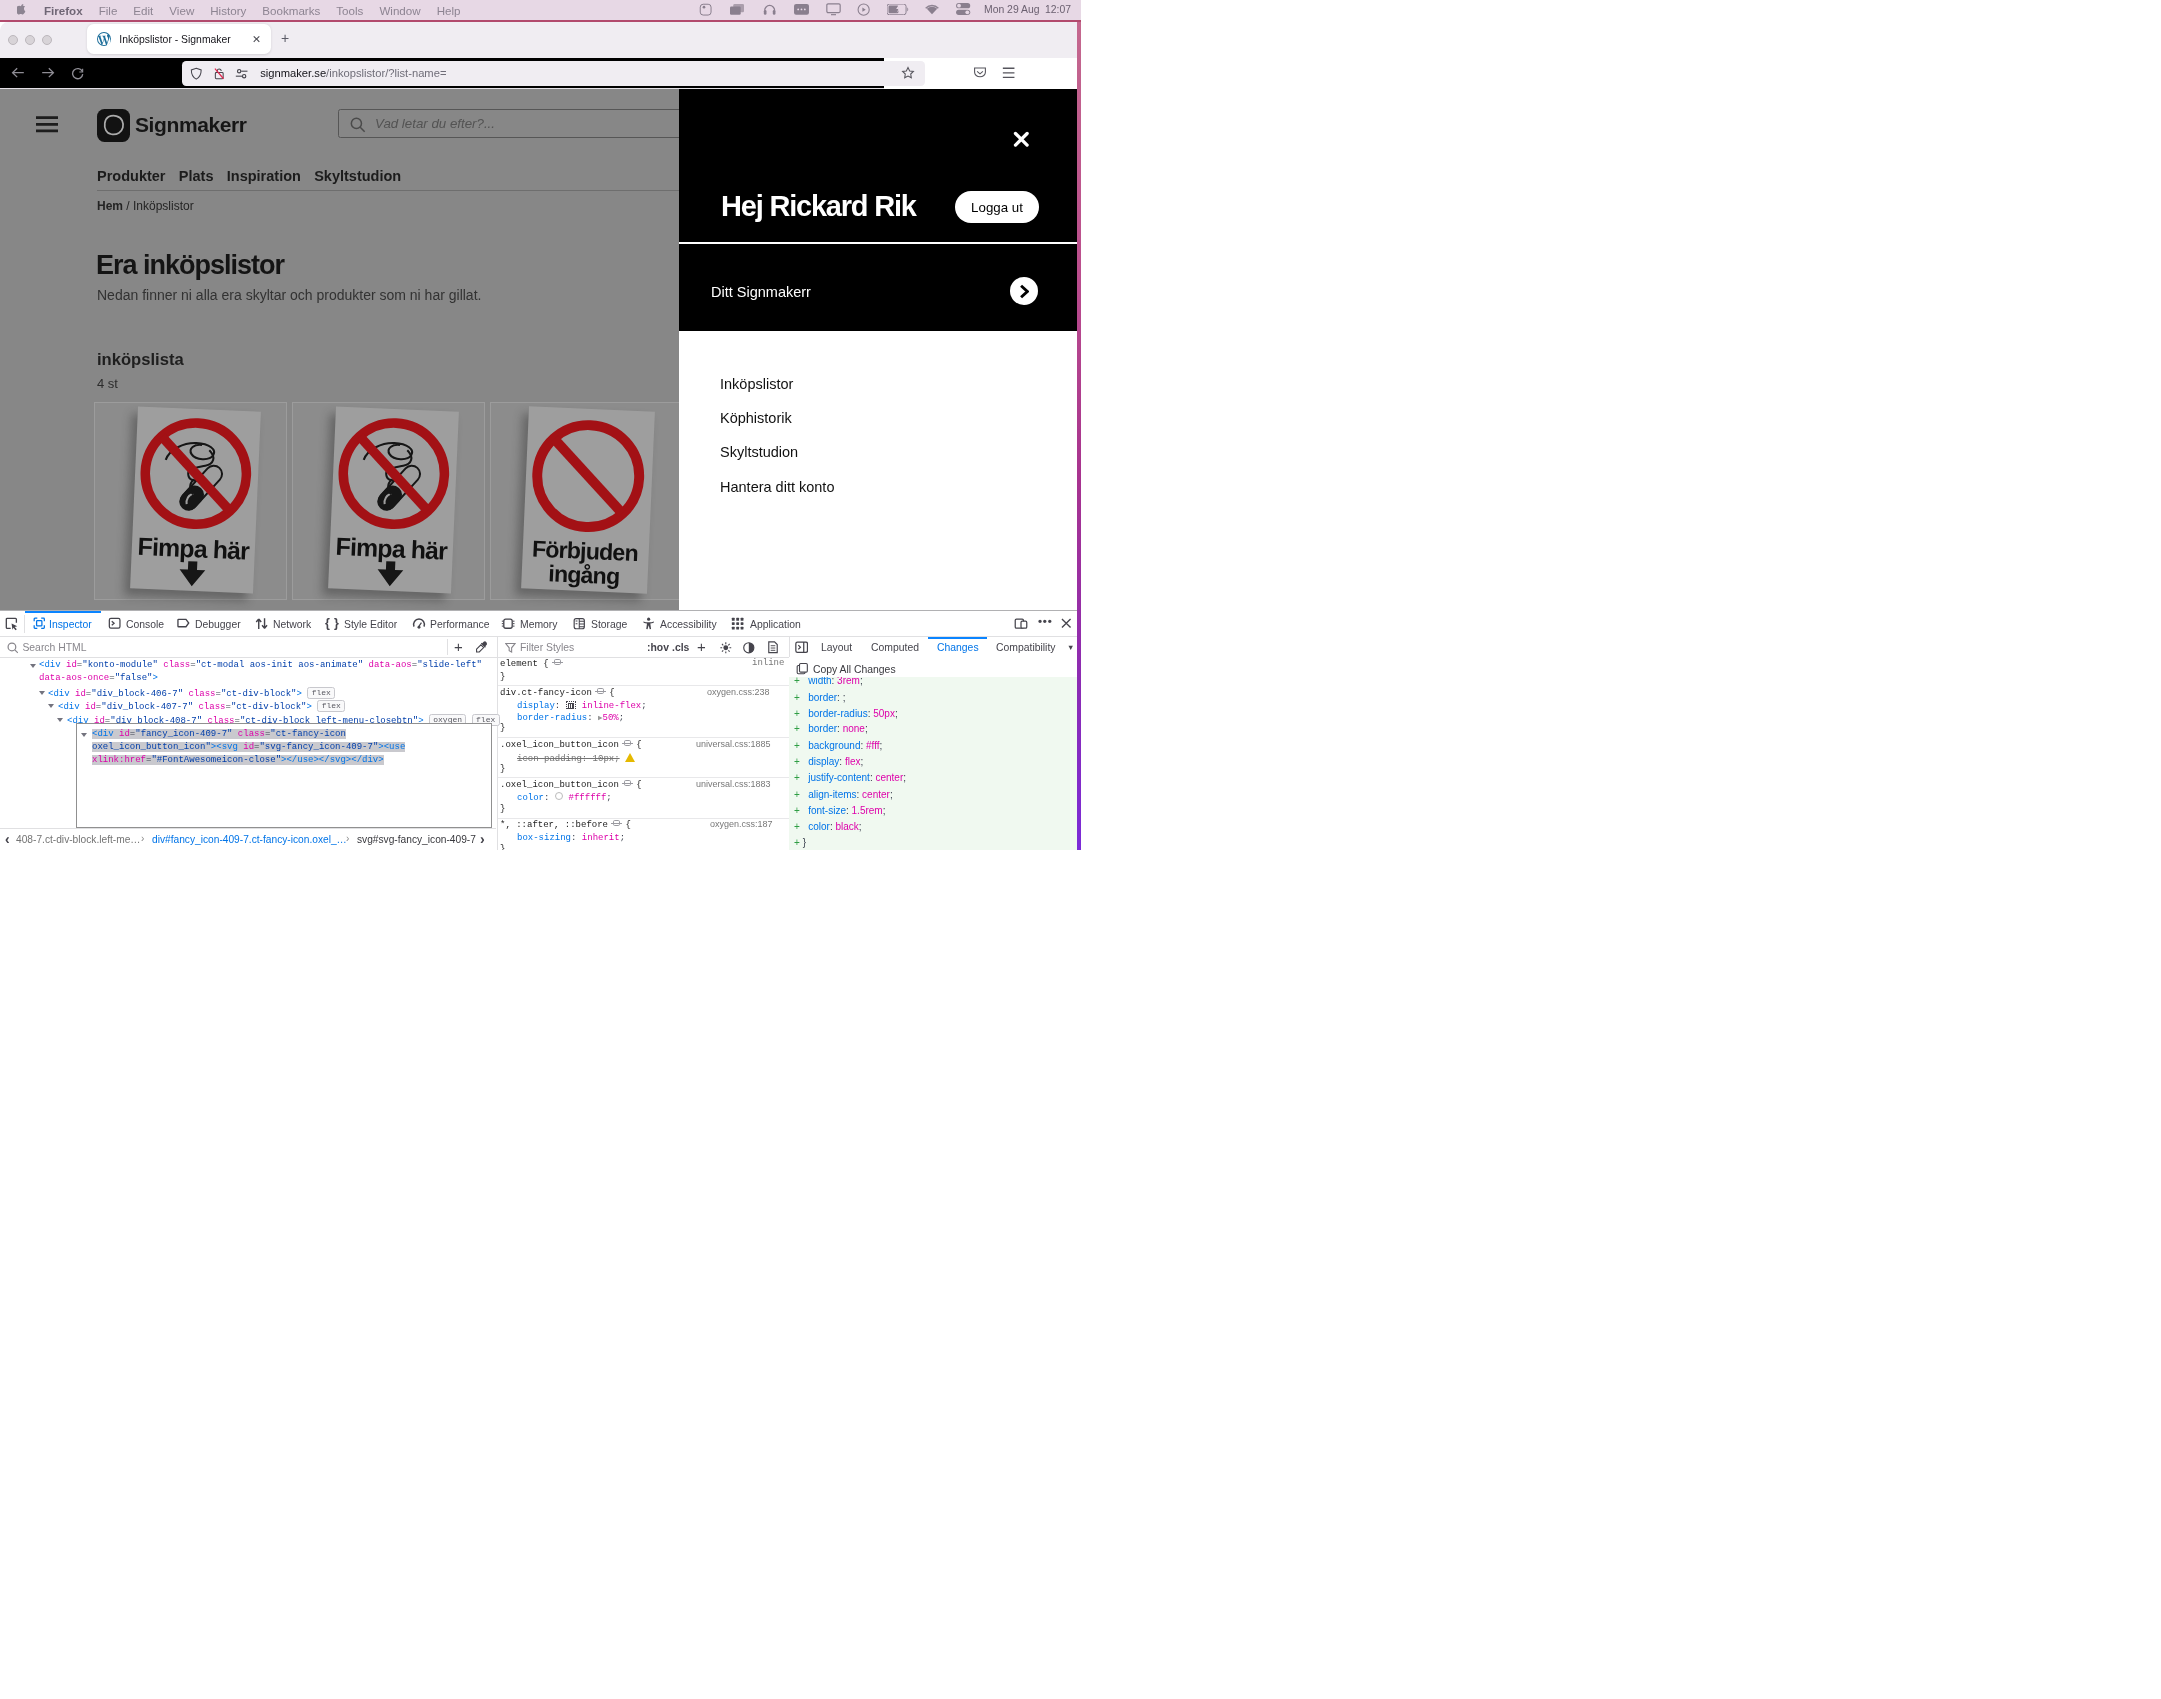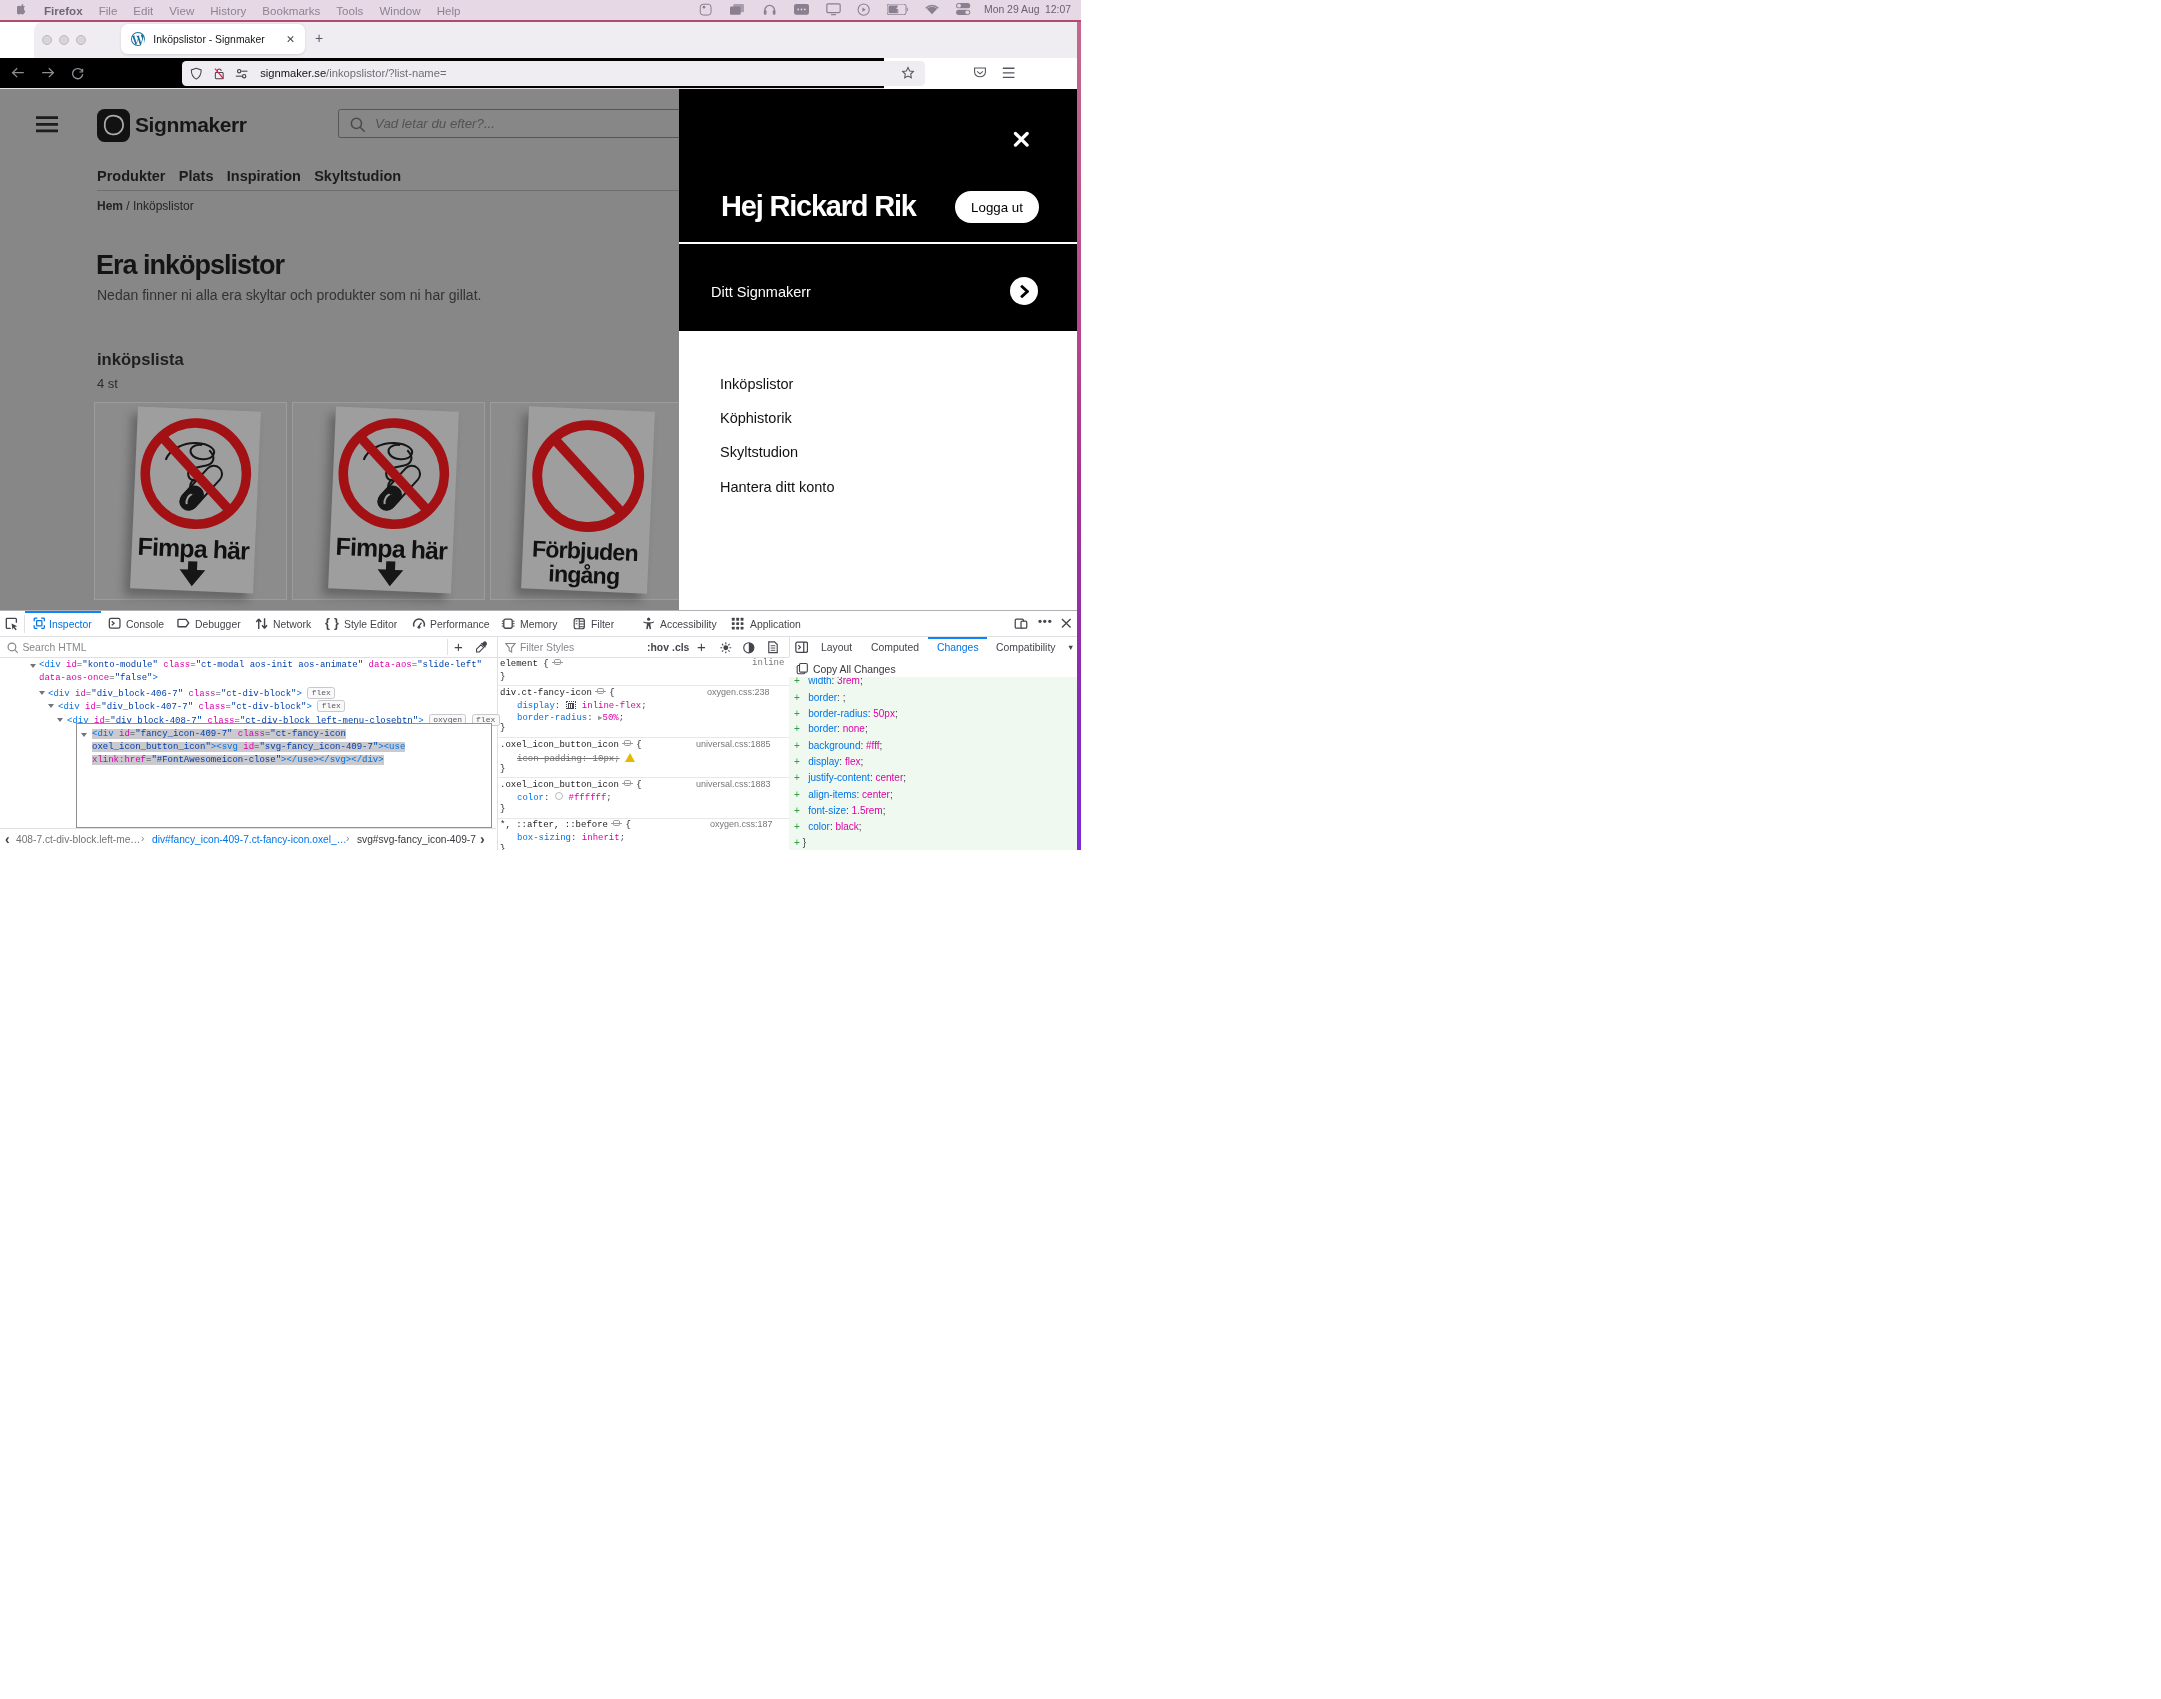--- a/index.html
+++ b/index.html
@@ -6,21 +6,21 @@
   html,body { width:1081px; height:850px; overflow:hidden; }
   body { font-family:"Liberation Sans", sans-serif; position:relative; background:#fff; }
   .abs { position:absolute; }
   
   #menubar { position:absolute; left:0; top:0; width:1081px; height:20px; background:#e7d8e5;
     display:flex; align-items:center; font-size:10.8px; color:#7c6f7e; }
   #menubar .mi { margin:0 8px; color:#8d8492; font-size:11.6px; }
   #menubar .bold { font-weight:bold; color:#6f6675; }
   #redstrip { position:absolute; left:0; top:20px; width:1081px; height:2.1px; background:#b24a6d; }
   
-  #tabbar { position:absolute; left:0; top:22.4px; width:1259px; height:36px; background:#f0edf2; border-top-left-radius:8.3px;margin-left:34px; }
+  #tabbar { position:absolute; left:0; top:22.4px; width:1259px; height:36px; background:#f0edf2; border-top-left-radius:8.3px; }
   .tl { position:absolute; top:12.5px; width:10px; height:10px; border-radius:50%; background:#d8d4d8; border:0.4px solid #bcb7bc; }
   #tab { position:absolute; left:87px; top:1.7px; width:184px; height:30px; background:#fff; border-radius:6.6px;
     box-shadow:0 0.8px 2.5px rgba(0,0,0,0.12); display:flex; align-items:center; font-size:10.4px; color:#15141a; }
   #navbar { position:absolute; left:0; top:58px; width:884px; height:31px; background:#000000; border-bottom:0.8px solid #e3e0e6; }
   #urlbar { position:absolute; left:182px; top:2.9px; width:743px; height:25px; background:#f0edf2; border-radius:4.2px;
     display:flex; align-items:center; font-size:11.2px; color:#15141a; }
   .navicon { position:absolute; color:#8f8d95; }
   
   #page { position:absolute; left:0; top:89px; width:1077px; height:521px; background:#878787; overflow:hidden;text-align:right; }
   
@@ -298,21 +298,21 @@
     <svg class="abs dticon" style="left:501px" width="14" height="13.3" viewBox="0 0 17 16" fill="none" stroke="#45444c" stroke-width="1.6">
       <rect x="3.4" y="2.4" width="10.2" height="11.2" rx="2.4"></rect>
       <path d="M1 5 h2 M1 8 h2 M1 11 h2 M14.4 5 h2 M14.4 8 h2 M14.4 11 h2" stroke-width="1.2"></path>
     </svg>
     <span class="dtlab" style="left:520px">Memory</span>
     <svg class="abs dticon" style="left:573px" width="12.5" height="13.3" viewBox="0 0 16 16" fill="none" stroke="#45444c" stroke-width="1.5">
       <rect x="1.5" y="1.5" width="13" height="13" rx="2.5"></rect>
       <path d="M8 1.5 v13 M8 5 h6.5 M8 8.5 h6.5 M8 12 h6.5" stroke-width="1.3"></path>
       <path d="M3.3 4.5 h2.4 M3.3 8 h2.4" stroke-width="1.3"></path>
     </svg>
-    <span class="dtlab" style="left:591px">Filter</span>
+    <span class="dtlab" style="left:591px">Storage</span>
     <svg class="abs dticon" style="left:642px" width="13.3" height="13.3" viewBox="0 0 16 16" fill="#45444c">
       <circle cx="8" cy="2.6" r="1.9"></circle>
       <path d="M1.5 5.3 a22 22 0 0 0 13 0 l-.5 1.6 a20 20 0 0 1-4 .8 l.9 6.6 -1.6.4 L8 10 l-1.3 4.7 -1.6-.4 .9-6.6 a20 20 0 0 1-4-.8 z"></path>
     </svg>
     <span class="dtlab" style="left:660px">Accessibility</span>
     <svg class="abs dticon" style="left:731px" width="13.3" height="13.3" viewBox="0 0 16 16" fill="#45444c">
       <g>
         <rect x="1" y="1" width="3.4" height="3.4" rx="0.6"></rect>
         <rect x="6.3" y="1" width="3.4" height="3.4" rx="0.6"></rect>
         <rect x="11.6" y="1" width="3.4" height="3.4" rx="0.6"></rect>

